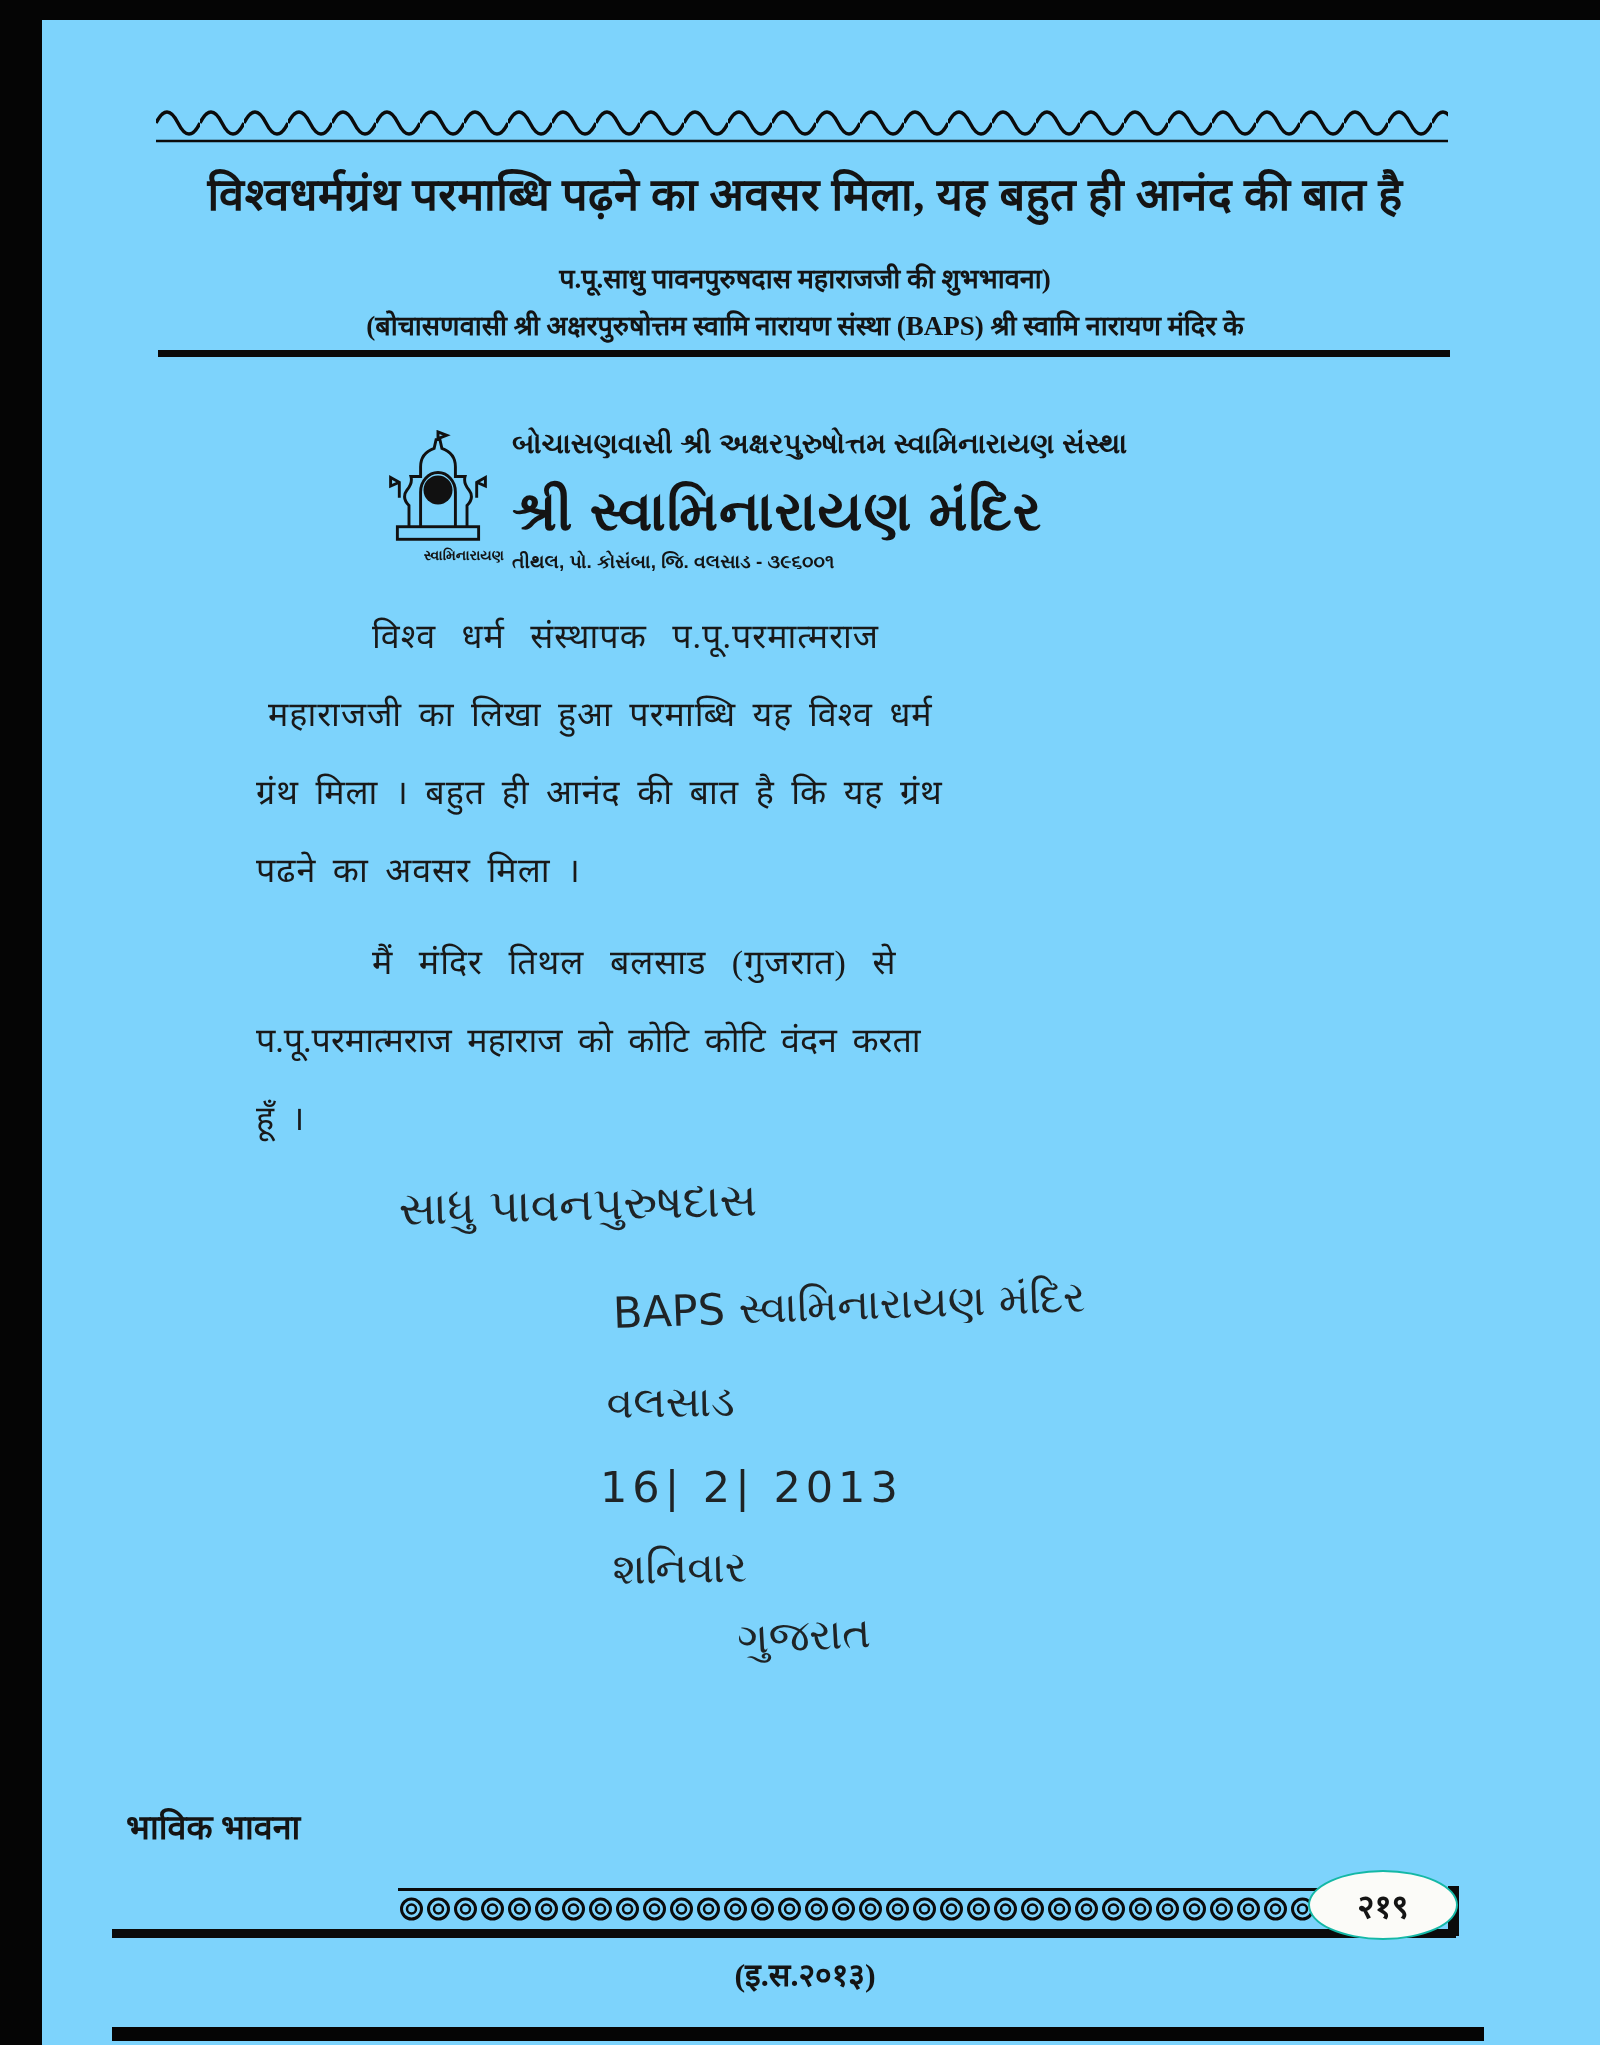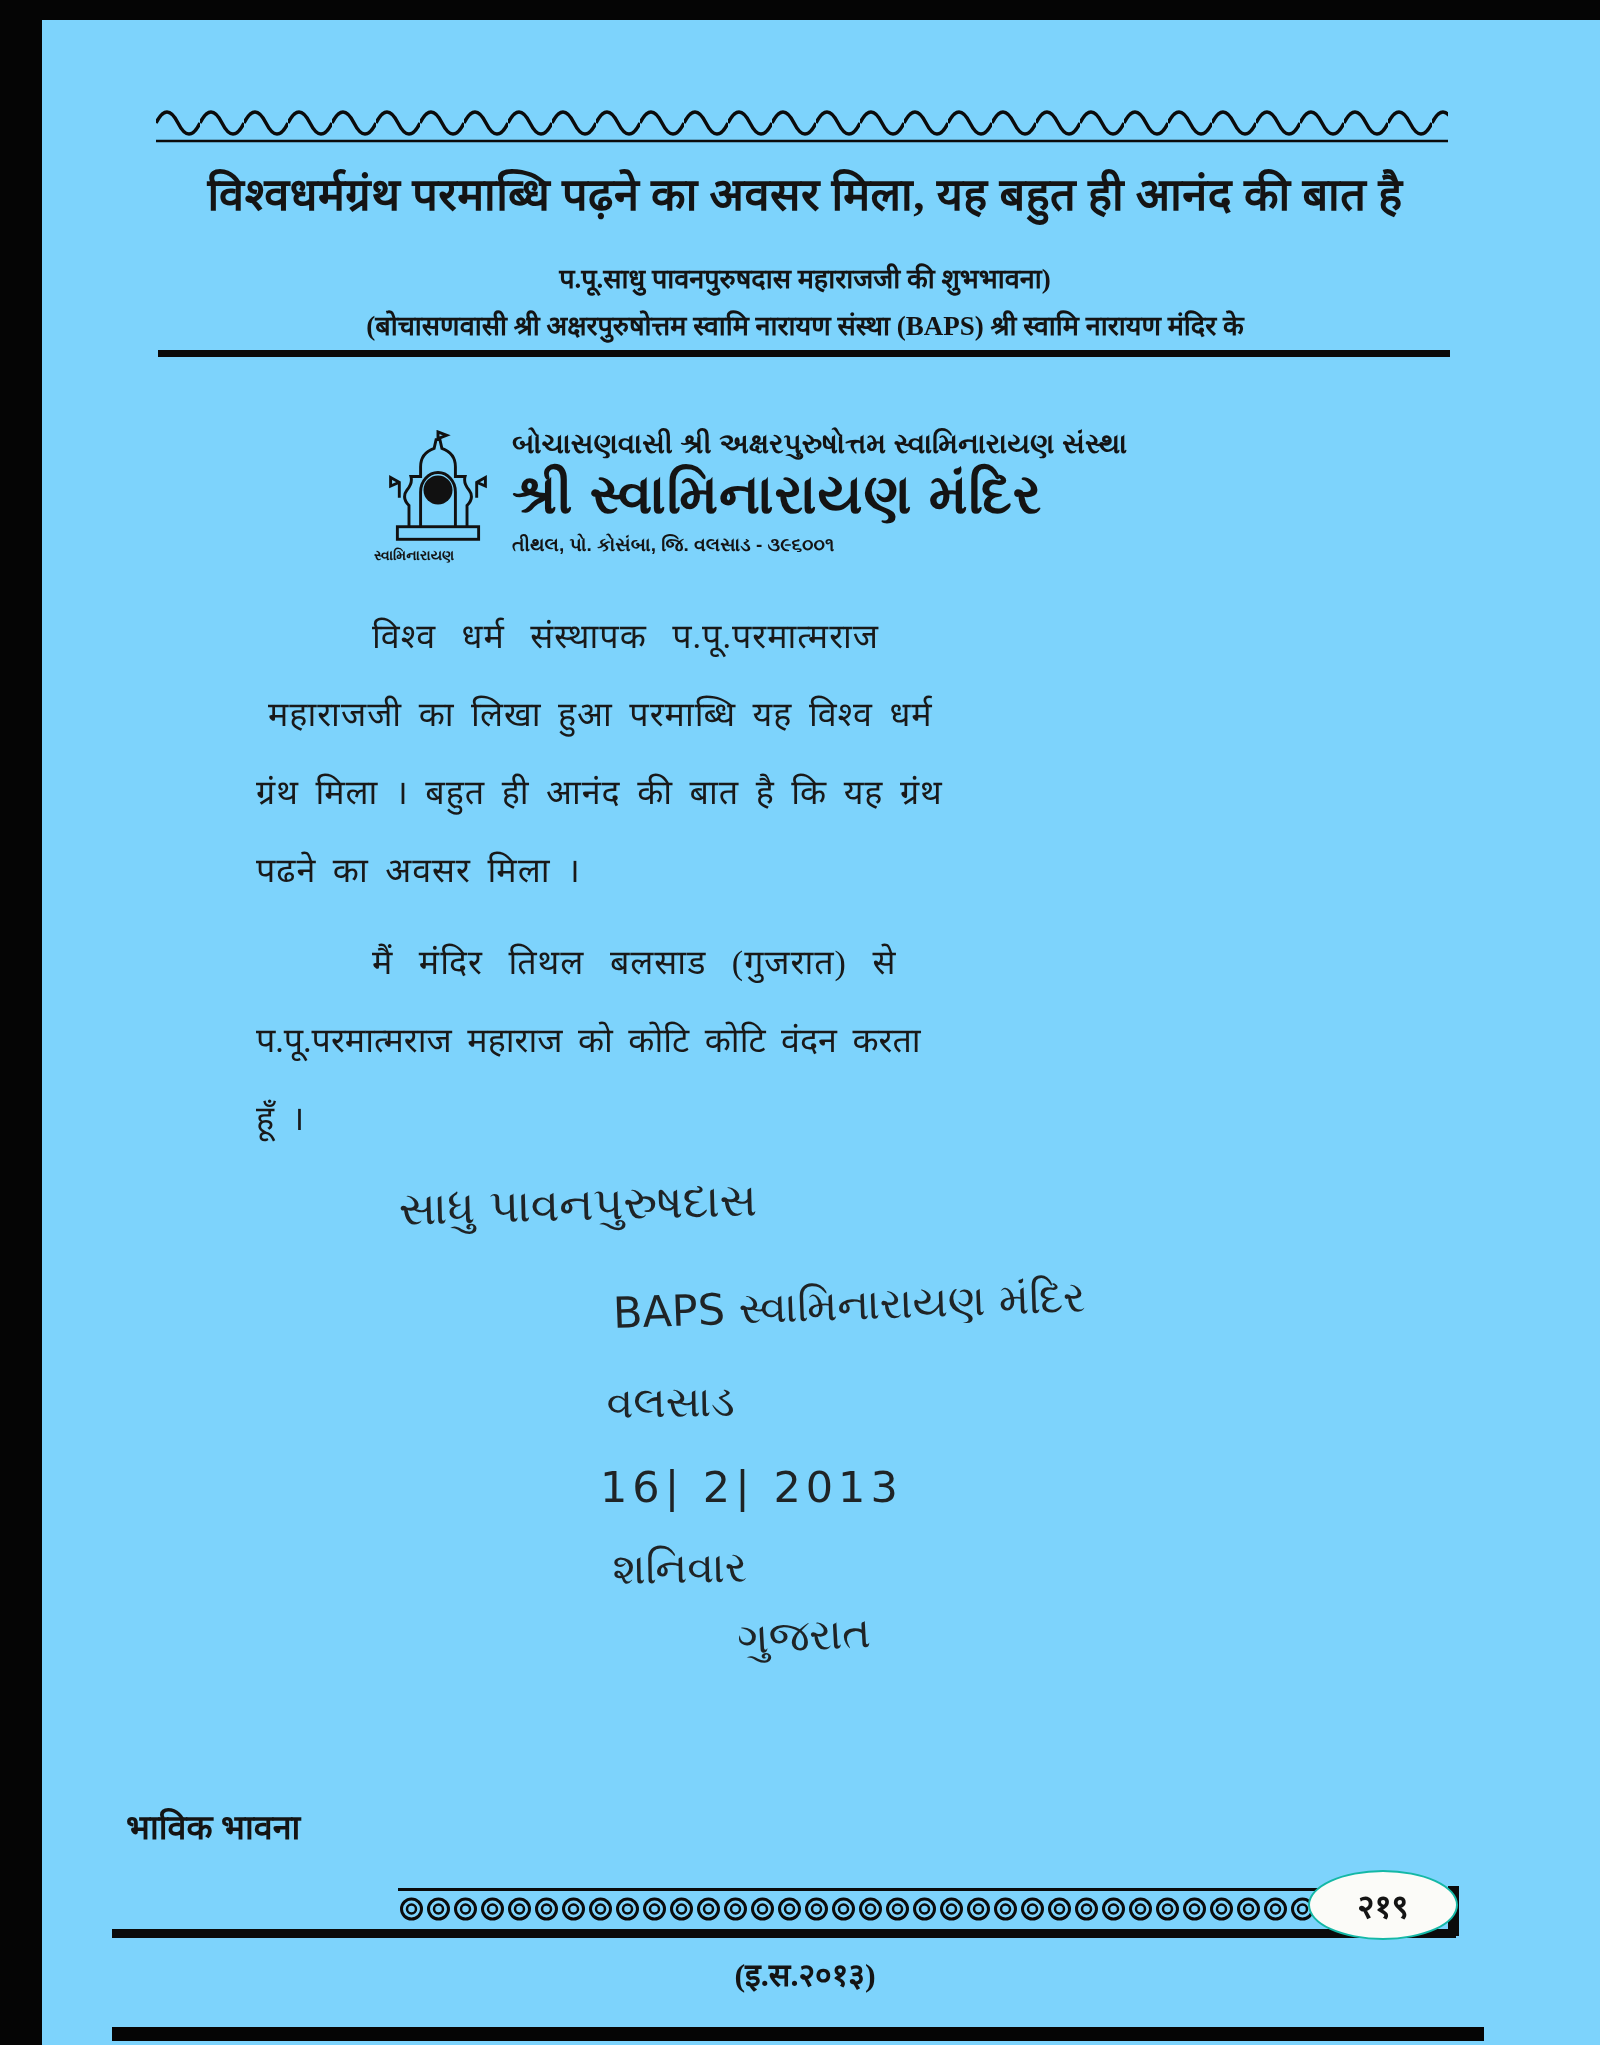--- a/index.html
+++ b/index.html
@@ -20,27 +20,27 @@
   .headline{
     top:162px;font-size:45px;font-weight:bold;letter-spacing:0.5px;
     white-space:nowrap;
   }
   .subtitle{top:256px;font-size:27px;font-weight:bold;line-height:47px;}
   .header-rule{position:absolute;left:158px;top:350px;width:1292px;height:7px;background:#0b0b0b;}
 
   .letterhead{position:absolute;left:382px;top:424px;width:800px;height:160px;}
   .logo{position:absolute;left:0;top:6px;width:112px;height:118px;}
   .logo-caption{
-    position:absolute;left:-8px;top:124px;width:130px;text-align:left;
+    position:absolute;left:-8px;top:124px;width:130px;text-align:right;
     font-family:Liberation Mono, monospace;font-size:14px;font-weight:bold;letter-spacing:0;
   }
   .lh-text{position:absolute;left:130px;top:4px;white-space:nowrap;
     font-family:"Liberation Sans", sans-serif;}
   .lh-org{font-size:28px;font-weight:bold;}
-  .lh-temple{font-size:55px;font-weight:bold;margin-top:1px;letter-spacing:1px;}
+  .lh-temple{font-size:55px;font-weight:bold;margin-top:18px;letter-spacing:1px;}
   .lh-addr{font-size:19px;font-weight:bold;margin-top:7px;}
 
   .body-line{
     position:absolute;font-size:34px;letter-spacing:1px;
     word-spacing:7px;white-space:nowrap;color:#191919;
   }
   .wide-words{word-spacing:16px;}
 
   .hand{
     position:absolute;font-family:"DejaVu Sans", sans-serif;font-size:43px;

